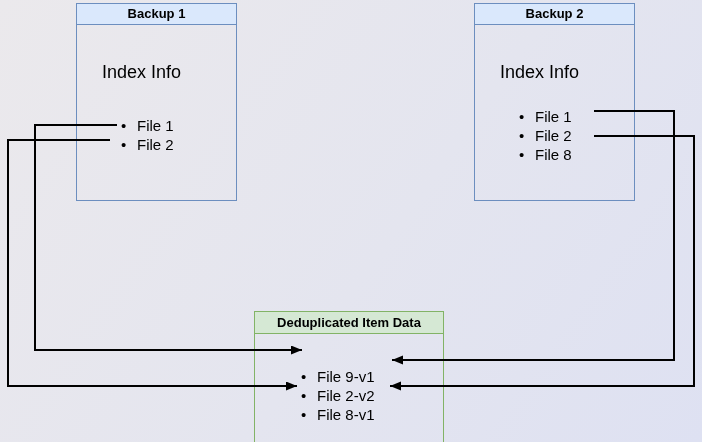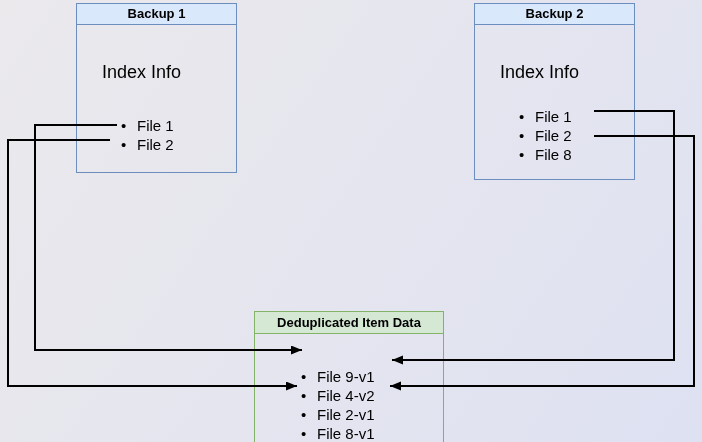--- a/index.html
+++ b/index.html
@@ -16,22 +16,22 @@
   }
   .blue .hdr  { height:21px; line-height:20px; background:var(--blue-header-fill);  border-bottom:1.5px solid var(--blue-border); }
   .green .hdr { height:22px; line-height:21px; background:var(--green-header-fill); border-bottom:1.5px solid var(--green-border); }
   .lbl { position:absolute; left:25px; top:58px; font-size:18px; }
   ul.filelist { position:absolute; margin:0; padding:0; list-style:none; }
   #backup1-box ul.filelist { top:112px; left:44px; }
   #backup2-box ul.filelist { top:103px; left:44px; }
   #dedup-box   ul.filelist { top:55px;  left:46px; }
   ul.filelist li { height:19px; line-height:19px; font-size:15px; white-space:nowrap; }
   .blt { display:inline-block; width:16px; text-align:left; }
-  #backup1-box { left:76px;  top:3px;   width:161px; height:170px; }
-  #backup2-box { left:474px; top:3px;   width:161px; height:177px; }
+  #backup1-box { left:76px;  top:3px;   width:161px; height:198px; }
+  #backup2-box { left:474px; top:3px;   width:161px; height:198px; }
   #dedup-box   { left:254px; top:282px; width:190px; height:156px; }
   svg.wires { position:absolute; left:0; top:0; z-index:5; pointer-events:none; }
   svg.wires polyline { fill:none; stroke:var(--connector); stroke-width:2px; }
   svg.wires marker path { fill:var(--connector); }
 </style>
 </head>
 <body>
 
 <div class="canvas">
 
@@ -51,22 +51,21 @@
       <li><span class="blt">•</span><span>File 1</span></li>
       <li><span class="blt">•</span><span>File 2</span></li>
       <li><span class="blt">•</span><span>File 8</span></li>
     </ul>
   </div>
 
   <div class="box green" id="dedup-box">
     <div class="hdr">Deduplicated Item Data</div>
     <ul class="filelist">
       <li><span class="blt">•</span><span>File 9-v1</span></li>
-      <li><span class="blt">•</span><span>File 4-v2</span></li>
-      <li><span class="blt">•</span><span>File 2-v1</span></li>
+      <li><span class="blt">•</span><span>File 2-v2</span></li>
       <li><span class="blt">•</span><span>File 8-v1</span></li>
     </ul>
   </div>
 
   <svg class="wires" width="702" height="442" viewBox="0 0 702 442">
     <defs>
       <marker id="ah" markerUnits="userSpaceOnUse" markerWidth="12" markerHeight="10" refX="11" refY="4.5" orient="auto">
         <path d="M0,0 L11,4.5 L0,9 Z"></path>
       </marker>
     </defs>

